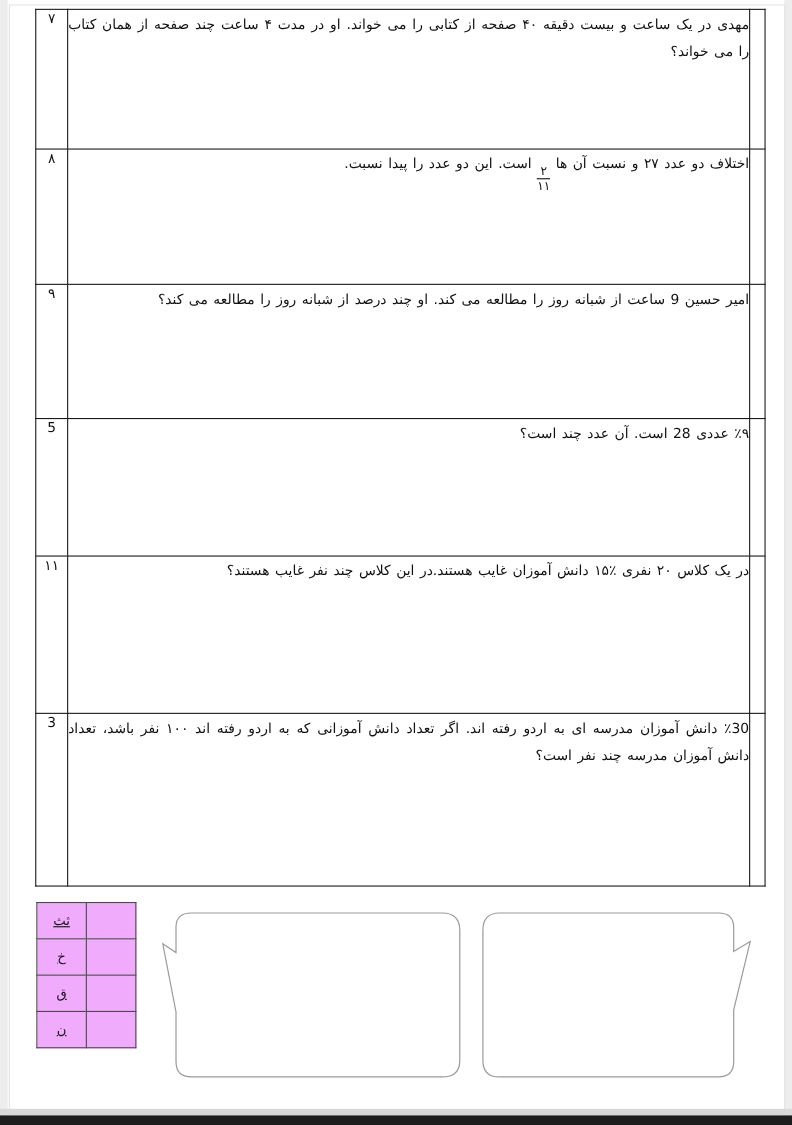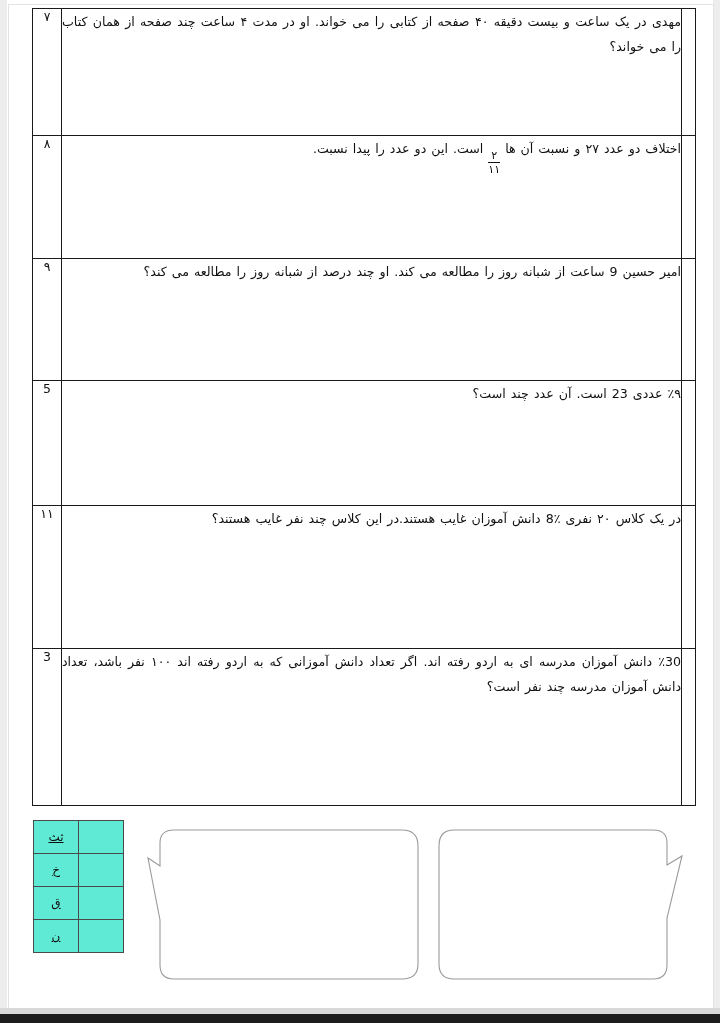--- a/index.html
+++ b/index.html
@@ -114,21 +114,21 @@
     left: 33px;
     top: 8px;
     width: 88px;
     border-collapse: collapse;
     table-layout: fixed;
   }
   #grade-table td {
     border: 1px solid #4a4a4a;
     height: 32px;
     padding: 0;
-    background: #5eead4;
+    background: #f0abfc;
     text-decoration: underline;
   }
   #grade-table td.grade-blank { width: 44px; }
   #grade-table td.grade-letter {
     width: 44px;
     text-align: center;
     font-size: 12px;
     color: #111;
     line-height: 32px;
   }
@@ -215,29 +215,29 @@
         <td class="q-spine"></td>
         <td class="q-body">
           <span class="q-text">امیر حسین 9 ساعت از شبانه روز را مطالعه می کند. او چند درصد از شبانه روز را مطالعه می کند؟</span>
         </td>
         <td class="q-num">۹</td>
       </tr>
 
       <tr style="height:125px">
         <td class="q-spine"></td>
         <td class="q-body">
-          <span class="q-text">٪۹ عددی 23 است. آن عدد چند است؟</span>
+          <span class="q-text">٪۹ عددی 28 است. آن عدد چند است؟</span>
         </td>
         <td class="q-num">5</td>
       </tr>
 
       <tr style="height:143px">
         <td class="q-spine"></td>
         <td class="q-body">
-          <span class="q-text">در یک کلاس ۲۰ نفری ٪8  دانش آموزان غایب هستند.در این کلاس چند نفر غایب هستند؟</span>
+          <span class="q-text">در یک کلاس ۲۰ نفری ٪۱۵  دانش آموزان غایب هستند.در این کلاس چند نفر غایب هستند؟</span>
         </td>
         <td class="q-num">۱۱</td>
       </tr>
 
       <tr style="height:157px">
         <td class="q-spine"></td>
         <td class="q-body">
           <span class="q-text">٪30  دانش آموزان مدرسه ای به اردو رفته اند. اگر تعداد دانش آموزانی که به اردو رفته اند ۱۰۰ نفر باشد، تعداد دانش آموزان مدرسه چند نفر است؟</span>
         </td>
         <td class="q-num">3</td>

